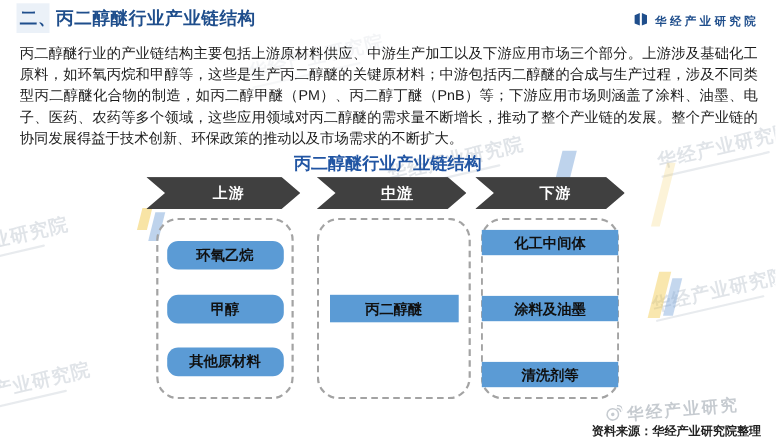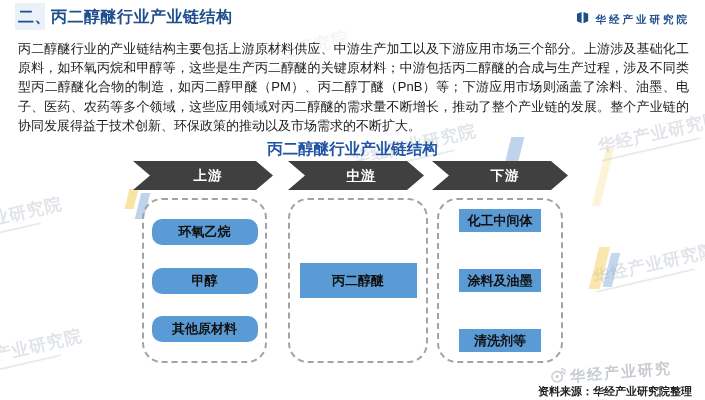--- a/index.html
+++ b/index.html
@@ -30,22 +30,22 @@
 
   .col{position:absolute;top:198px;height:165px;border:2px dashed #a3a3a3;border-radius:20px;
        box-sizing:border-box;display:flex;flex-direction:column;align-items:center;z-index:2;background:transparent;}
   .col-1{left:142px;width:125px;justify-content:space-between;padding:19px 0;}
   .col-2{left:288px;width:140px;justify-content:center;}
   .col-3{left:437px;width:126px;justify-content:space-between;padding:9px 0;}
 
   .node{background:#5b9bd5;color:#101010;font-size:13px;font-weight:700;
         display:flex;align-items:center;justify-content:center;}
   .col-1 .node{width:106px;height:26px;border-radius:10px;}
-  .col-2 .node{width:117px;height:35px;}
-  .col-3 .node{width:82px;height:23px;}
+  .col-2 .node{width:117px;height:25px;}
+  .col-3 .node{width:124px;height:23px;}
 
   
   .source{position:absolute;right:13px;top:384px;font-size:11px;font-weight:700;color:#222;z-index:3;}
 
   
   .wm{position:absolute;color:#93a0b0;opacity:.28;font-size:17px;font-weight:700;
       transform:rotate(-13deg);letter-spacing:1px;white-space:nowrap;z-index:1;}
   .wm::after{content:"";display:block;height:2px;width:80%;margin-top:2px;background:#aeb8c4;border-radius:2px;}
   .wm-a{left:597px;top:121px;}
   .wm-b{left:-62px;top:206px;}

